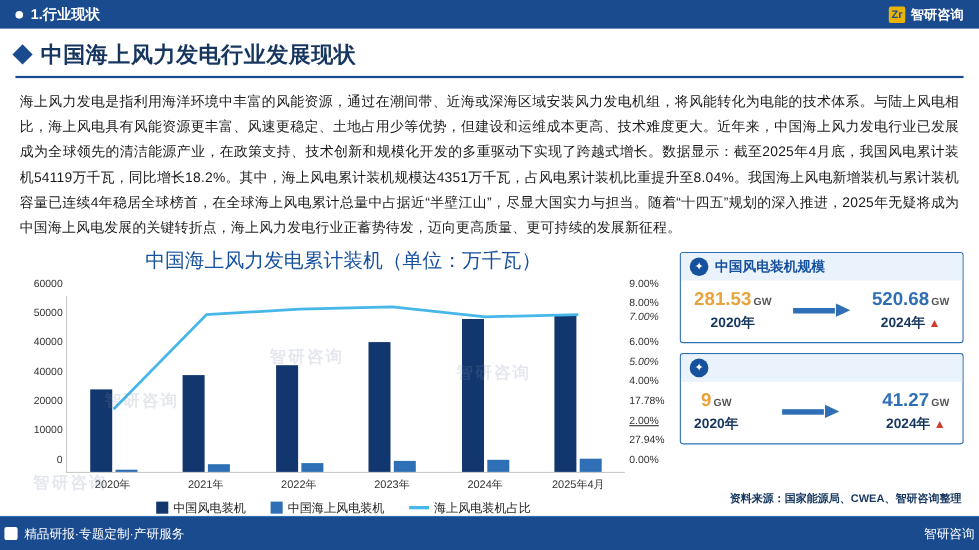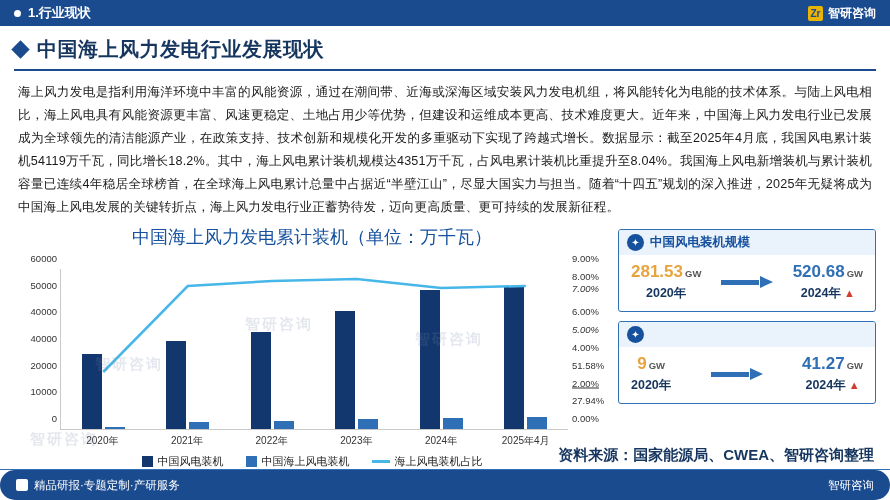--- a/index.html
+++ b/index.html
@@ -110,28 +110,28 @@
     width:52px;height:11px;position:relative;
   }
   .arrow .shaft{position:absolute;left:0;top:3px;width:38px;height:5px;background:#2f6fb5;}
   .arrow .head{
     position:absolute;right:0;top:-1px;width:0;height:0;
     border-top:6px solid transparent;border-bottom:6px solid transparent;border-left:13px solid #2f6fb5;
   }
   .up{color:#d23b2e;font-size:11px;margin-left:3px;}
   
   .source{
-    text-align:right;font-size:15px;color:#16365f;font-weight:bold;
+    text-align:right;font-size:10px;color:#16365f;font-weight:bold;
     margin:6px 16px 0 0;
   }
   
   .footer{
     position:absolute;left:0;bottom:0;width:100%;height:30px;background:#1b4b8f;
     display:flex;align-items:center;justify-content:space-between;
-    padding:0 16px;box-sizing:border-box;color:#fff;font-size:11.5px;border-radius:15px;
+    padding:0 4px;box-sizing:border-box;color:#fff;font-size:11.5px;
   }
   .footer-left{display:flex;align-items:center;gap:6px;}
   .footer-mark{width:12px;height:12px;background:#fff;border-radius:2px;}
   .footer-line{height:1px;background:#2f6fb5;position:absolute;left:0;right:0;bottom:30px;}
   
   .wm{
     position:absolute;font-size:15px;color:rgba(120,140,170,.20);font-weight:bold;
     pointer-events:none;letter-spacing:2px;
   }
 </style>
@@ -167,21 +167,21 @@
       <div class="ylabel" style="bottom:26.6px;">10000</div>
       <div class="ylabel" style="bottom:53.3px;">20000</div>
       <div class="ylabel" style="bottom:80px;">40000</div>
       <div class="ylabel" style="bottom:106.6px;">40000</div>
       <div class="ylabel" style="bottom:133.3px;">50000</div>
       <div class="ylabel" style="bottom:160px;">60000</div>
 
       <div class="y2label" style="bottom:0;">0.00%</div>
       <div class="y2label" style="bottom:17.8px;">27.94%</div>
       <div class="y2label" style="bottom:35.5px;text-decoration:underline;">2.00%</div>
-      <div class="y2label" style="bottom:53.3px;">51.58%</div>
+      <div class="y2label" style="bottom:53.3px;">17.78%</div>
       <div class="y2label" style="bottom:71.1px;">4.00%</div>
       <div class="y2label" style="bottom:88.8px;font-style:italic;">5.00%</div>
       <div class="y2label" style="bottom:106.6px;">6.00%</div>
       <div class="y2label" style="bottom:130px;font-style:italic;">7.00%</div>
       <div class="y2label" style="bottom:142.2px;">8.00%</div>
       <div class="y2label" style="bottom:160px;">9.00%</div>
 
       <div class="bars">
         <div class="group">
             <div class="bar" style="height:75px"></div>

